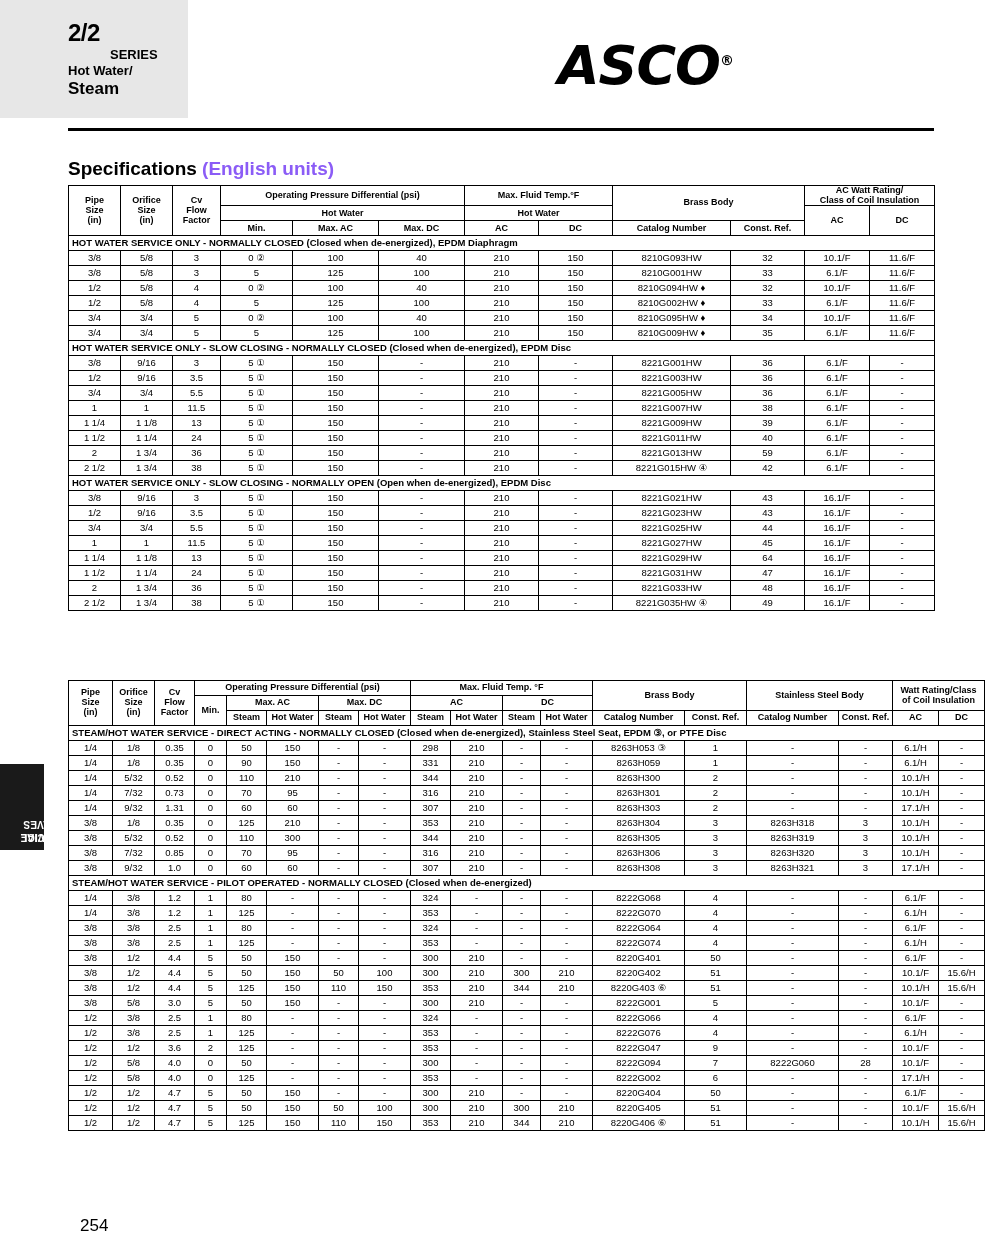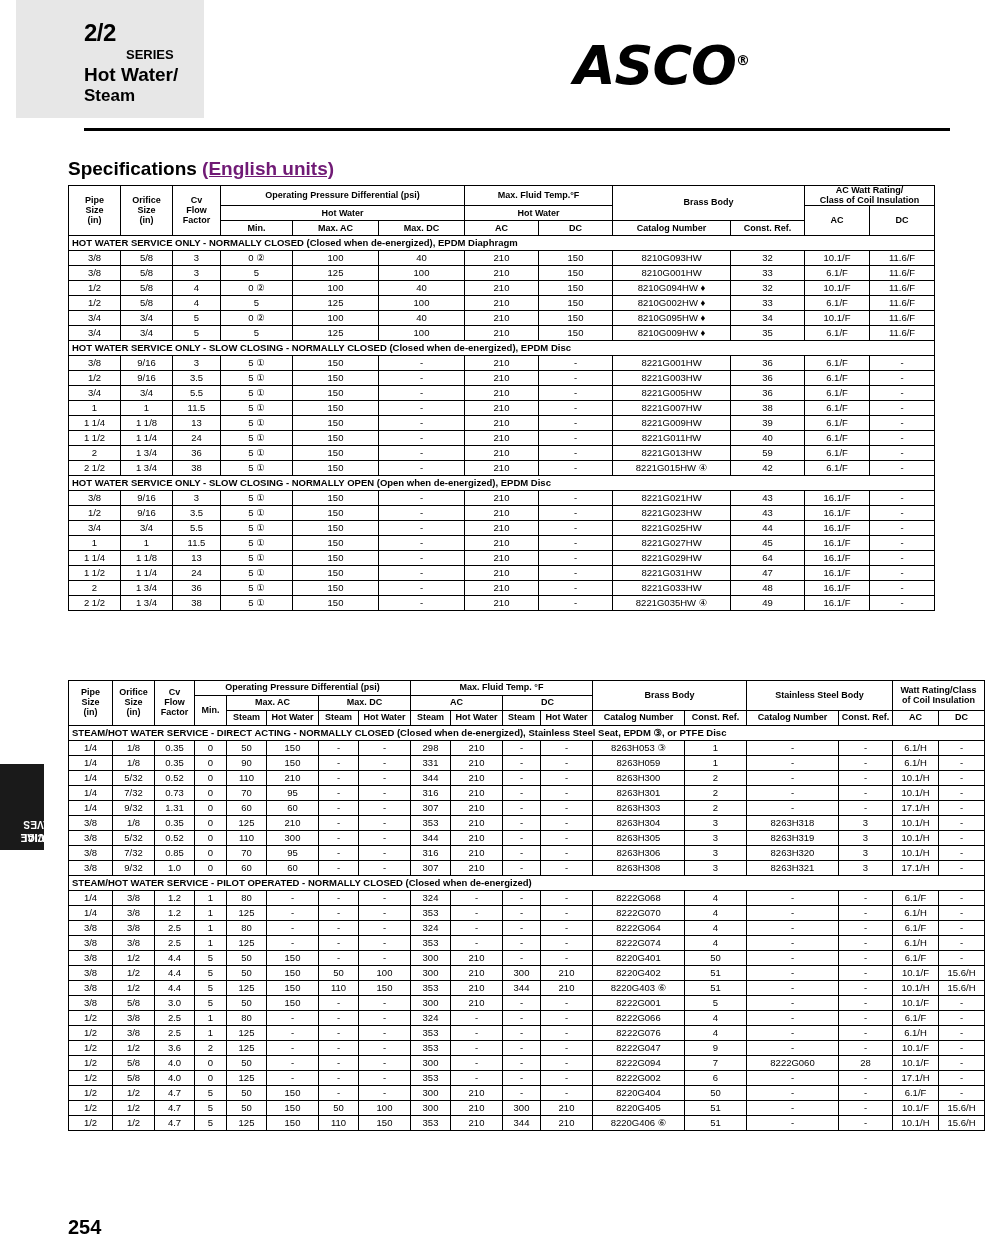--- a/index.html
+++ b/index.html
@@ -8,32 +8,32 @@
     width:1000px; height:1256px;
     background:#ffffff;
     font-family:"Liberation Sans", sans-serif;
     color:#000;
     position:relative;
     overflow:hidden;
   }
   .page { position:relative; width:1000px; height:1256px; }
 
   
-  .hdr { position:absolute; left:16px; top:0; width:793px; height:132px;text-decoration:underline; }
+  .hdr { position:absolute; left:0; top:0; width:793px; height:132px;text-decoration:underline; }
   .hdr-band {
     position:absolute; left:0; top:0; width:188px; height:118px;
     background:#e7e7e7;
   }
   .hdr-title {
     position:absolute; left:68px; top:18px; width:140px;
     font-weight:bold; line-height:1.22;
   }
   .hdr-title .l1 { font-size:24px; letter-spacing:-0.5px; }
   .hdr-title .l2 { font-size:13px; letter-spacing:0px;margin-left:42px; }
-  .hdr-title .l3 { font-size:19px; }
+  .hdr-title .l3 { font-size:13px; }
   .hdr-title .l4 { font-size:17px; }
 
   .logo {
     position:absolute; right:60px; top:34px;
     font-family:"DejaVu Sans", sans-serif;
     font-weight:bold; font-size:54px; letter-spacing:-1px;
     font-style:italic;
     text-align:right;
   }
   .logo .reg { font-size:14px; vertical-align:super; font-style:normal; }
@@ -55,21 +55,21 @@
     font-size:10px; font-weight:bold; line-height:1.25;
     padding-top:7px;
     letter-spacing:0.2px;
   }
 
   
   .sec-title {
     position:absolute; left:68px; top:158px;
     font-size:19px; font-weight:bold;
   }
-  .sec-title .units { color:#701a75; font-weight:bold;text-decoration:underline; }
+  .sec-title .units { color:#8b5cf6; font-weight:bold; }
 
   
   table {
     border-collapse:collapse;
     table-layout:fixed;
     font-size:9.5px;
   }
   table td, table th {
     border:1px solid #000;
     padding:0;
@@ -86,22 +86,22 @@
     font-size:9.5px;
     padding-left:3px;
     height:15px;
   }
   .tbl-wrap { position:absolute; }
   #table1-wrap { left:68px; top:185px; width:866px; }
   #table2-wrap { left:68px; top:680px; width:866px; }
   #table1, #table2 { width:866px; border:1.5px solid #000; }
 
   .pagenum {
-    position:absolute; left:68px; top:1216px;
-    font-size:20px; font-weight:bold;
+    position:absolute; left:80px; top:1216px;
+    font-size:17px; font-weight:normal;
   }
 </style>
 </head>
 <body>
 
 <div class="page">
 
   <div class="hdr">
     <div class="hdr-band"></div>
     <div class="hdr-title">

